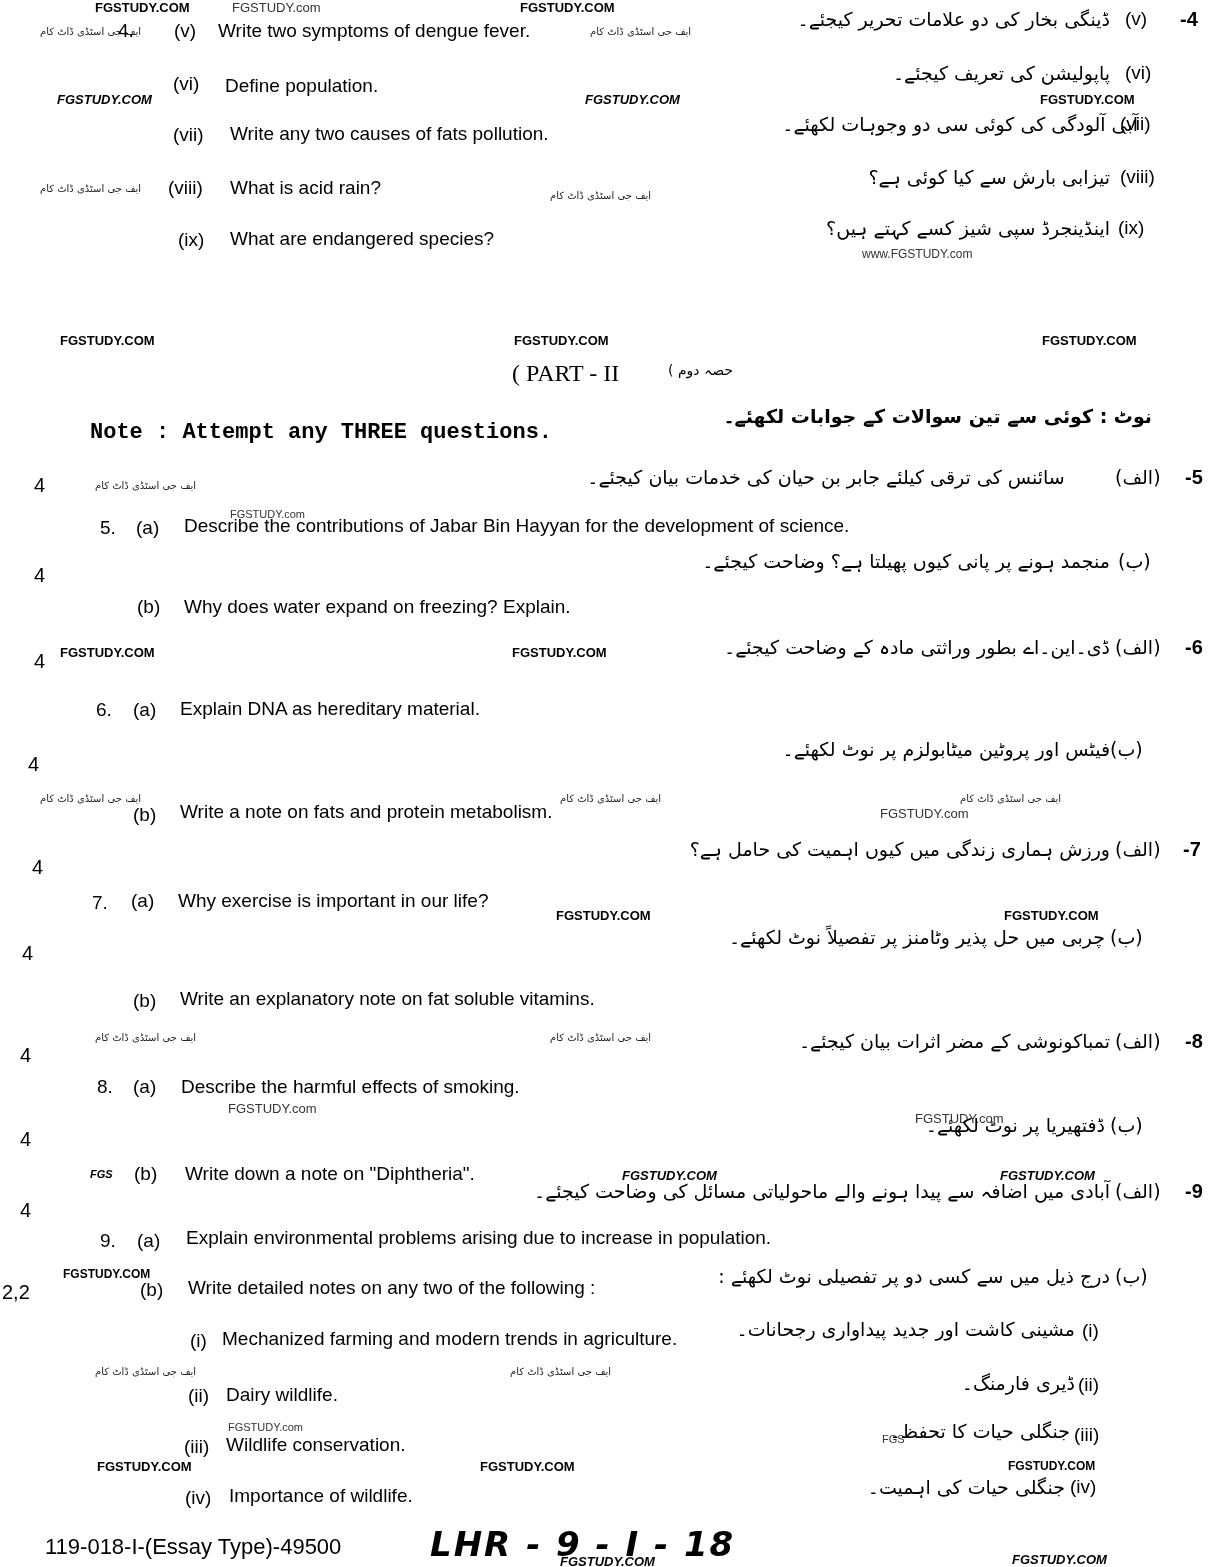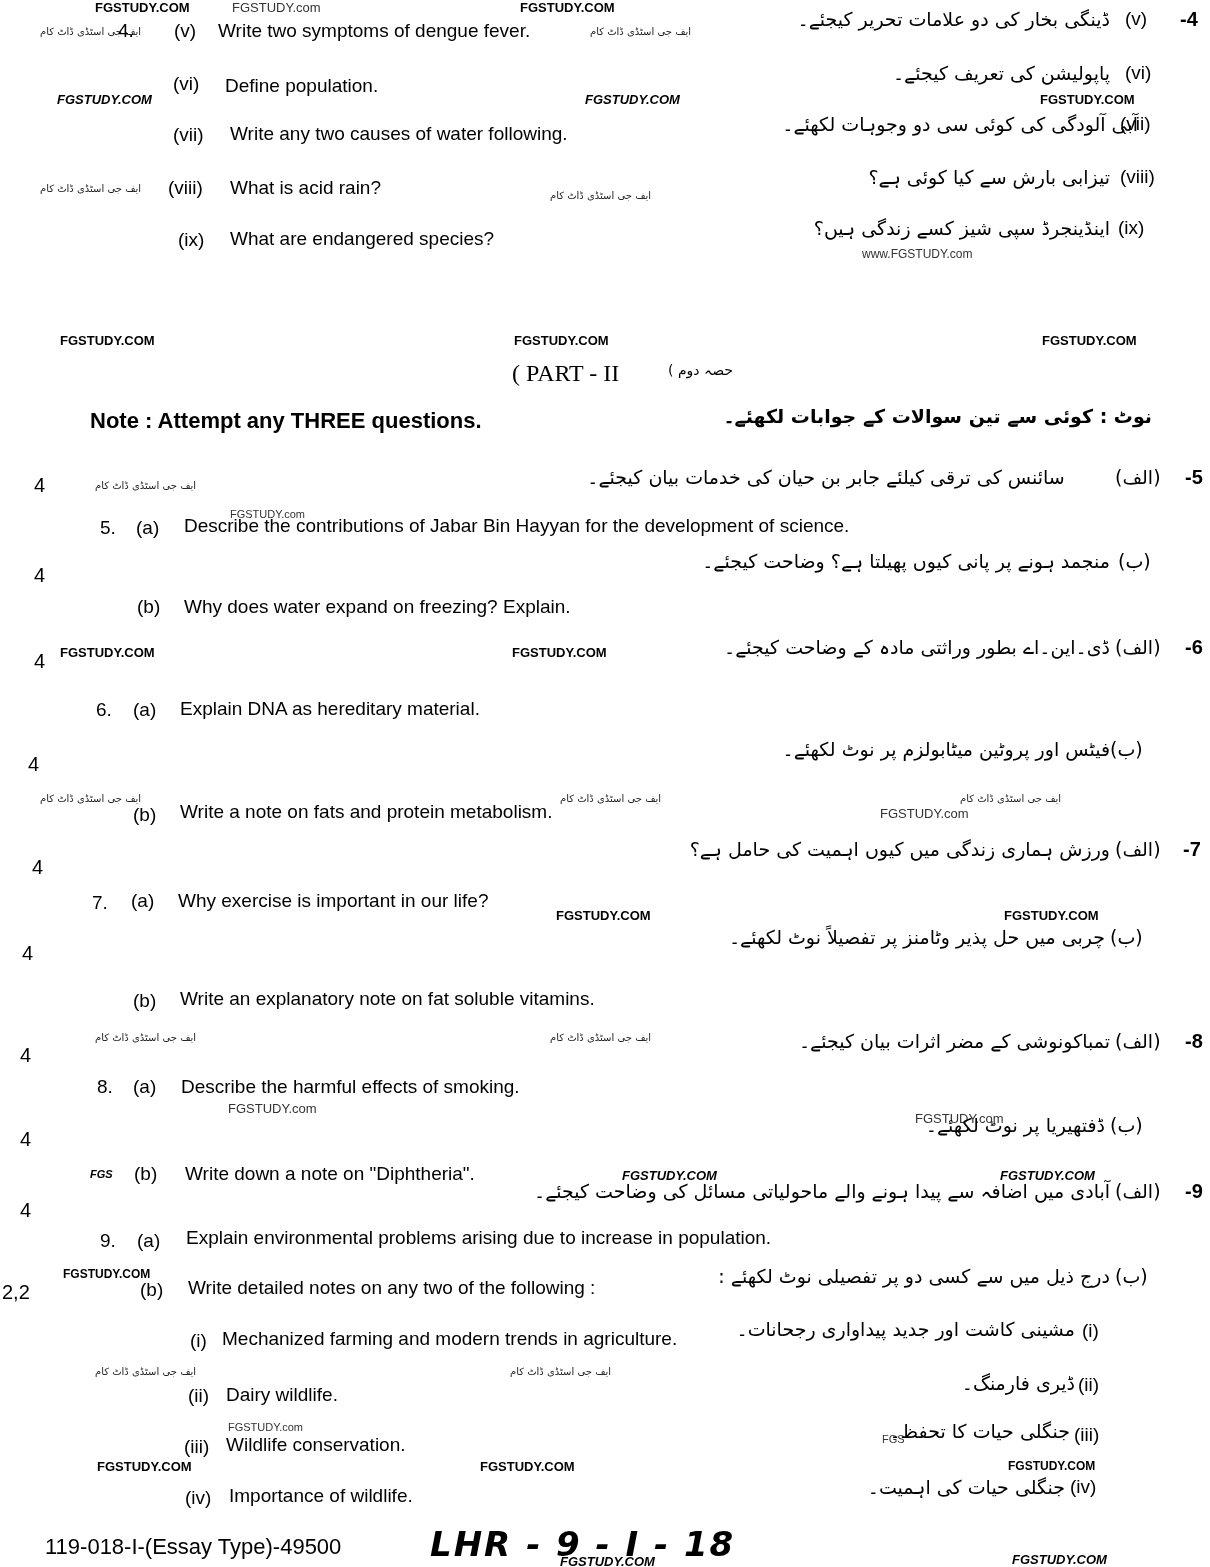--- a/index.html
+++ b/index.html
@@ -39,46 +39,46 @@
 
   <div class="abs wm-bold" style="left:57px;top:92px;font-style:italic;">FGSTUDY.COM</div>
   <div class="abs en" style="left:173px;top:73px;">(vi)</div>
   <div class="abs en" style="left:225px;top:75px;">Define population.</div>
   <div class="abs wm-bold" style="left:585px;top:92px;font-style:italic;">FGSTUDY.COM</div>
   <div class="abs ur" style="left:840px;top:62px;width:270px;text-align:right;">پاپولیشن کی تعریف کیجئے۔</div>
   <div class="abs en" style="left:1125px;top:62px;">(vi)</div>
   <div class="abs wm-bold" style="left:1040px;top:92px;">FGSTUDY.COM</div>
 
   <div class="abs en" style="left:173px;top:124px;">(vii)</div>
-  <div class="abs en" style="left:230px;top:123px;">Write any two causes of water following.</div>
+  <div class="abs en" style="left:230px;top:123px;">Write any two causes of fats pollution.</div>
   <div class="abs ur" style="left:838px;top:113px;width:300px;text-align:right;">آبی آلودگی کی کوئی سی دو وجوہات لکھئے۔</div>
   <div class="abs en" style="left:1120px;top:113px;">(vii)</div>
 
   <div class="abs wm-ur" style="left:40px;top:183px;">ایف جی اسٹڈی ڈاٹ کام</div>
   <div class="abs en" style="left:168px;top:177px;">(viii)</div>
   <div class="abs en" style="left:230px;top:177px;">What is acid rain?</div>
   <div class="abs wm-ur" style="left:550px;top:190px;">ایف جی اسٹڈی ڈاٹ کام</div>
   <div class="abs ur" style="left:860px;top:166px;width:250px;text-align:right;">تیزابی بارش سے کیا کوئی ہے؟</div>
   <div class="abs en" style="left:1120px;top:166px;">(viii)</div>
 
   <div class="abs en" style="left:178px;top:229px;">(ix)</div>
   <div class="abs en" style="left:230px;top:228px;">What are endangered species?</div>
-  <div class="abs ur" style="left:860px;top:217px;width:250px;text-align:right;">اینڈینجرڈ سپی شیز کسے زندگی ہیں؟</div>
+  <div class="abs ur" style="left:860px;top:217px;width:250px;text-align:right;">اینڈینجرڈ سپی شیز کسے کہتے ہیں؟</div>
   <div class="abs en" style="left:1118px;top:217px;">(ix)</div>
   <div class="abs wm-thin" style="left:862px;top:247px;font-size:12px;">www.FGSTUDY.com</div>
 </div>
 
 <div class="abs wm-bold" style="left:60px;top:333px;">FGSTUDY.COM</div>
 <div class="abs wm-bold" style="left:514px;top:333px;">FGSTUDY.COM</div>
 <div class="abs wm-bold" style="left:1042px;top:333px;">FGSTUDY.COM</div>
 
 <div class="abs part" style="left:512px;top:360px;">( PART - II</div>
 <div class="abs ur" style="left:668px;top:362px;font-size:14px;">حصہ دوم )</div>
 
-<div class="abs note" style="left:90px;top:408px;">Note :  Attempt any THREE questions.</div>
+<div class="abs note" style="left:90px;top:420px;font-family:Liberation Mono, monospace;">Note :  Attempt any THREE questions.</div>
 <div class="abs ur" style="left:800px;top:405px;width:352px;text-align:right;font-weight:bold;">نوٹ :  کوئی سے تین سوالات کے جوابات لکھئے۔</div>
 
 <div>
   <div class="abs marks" style="left:34px;top:474px;">4</div>
   <div class="abs wm-ur" style="left:95px;top:480px;">ایف جی اسٹڈی ڈاٹ کام</div>
   <div class="abs ur" style="left:566px;top:466px;width:520px;text-align:center;">سائنس کی ترقی کیلئے جابر بن حیان کی خدمات بیان کیجئے۔</div>
   <div class="abs ur" style="left:1115px;top:466px;">(الف)</div>
   <div class="abs qnum-ur" style="left:1185px;top:466px;">-5</div>
 
   <div class="abs wm-thin" style="left:230px;top:508px;font-size:11px;">FGSTUDY.com</div>

